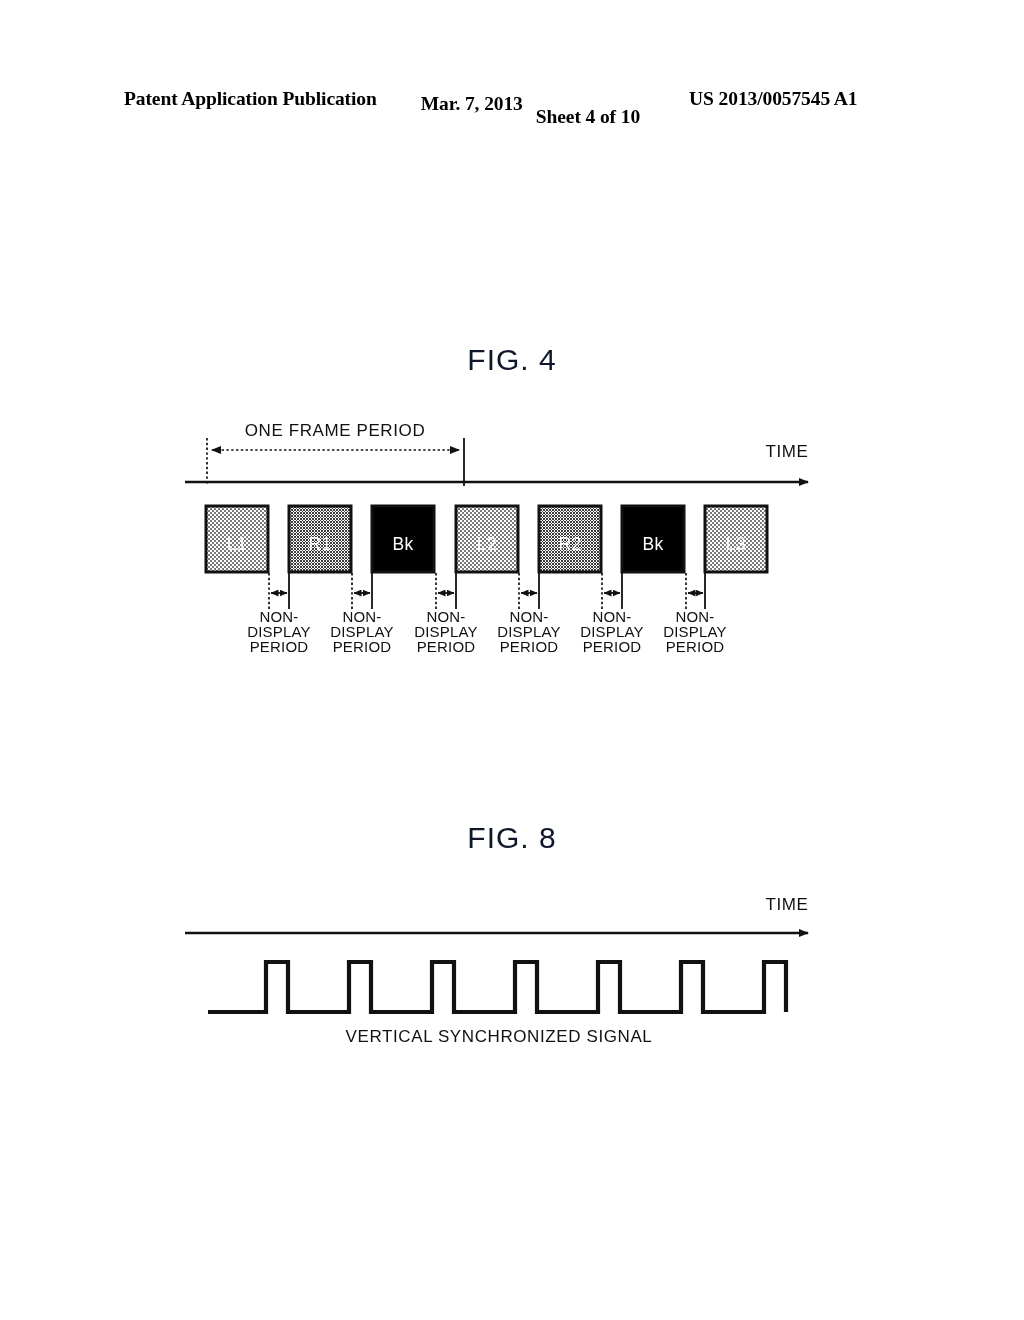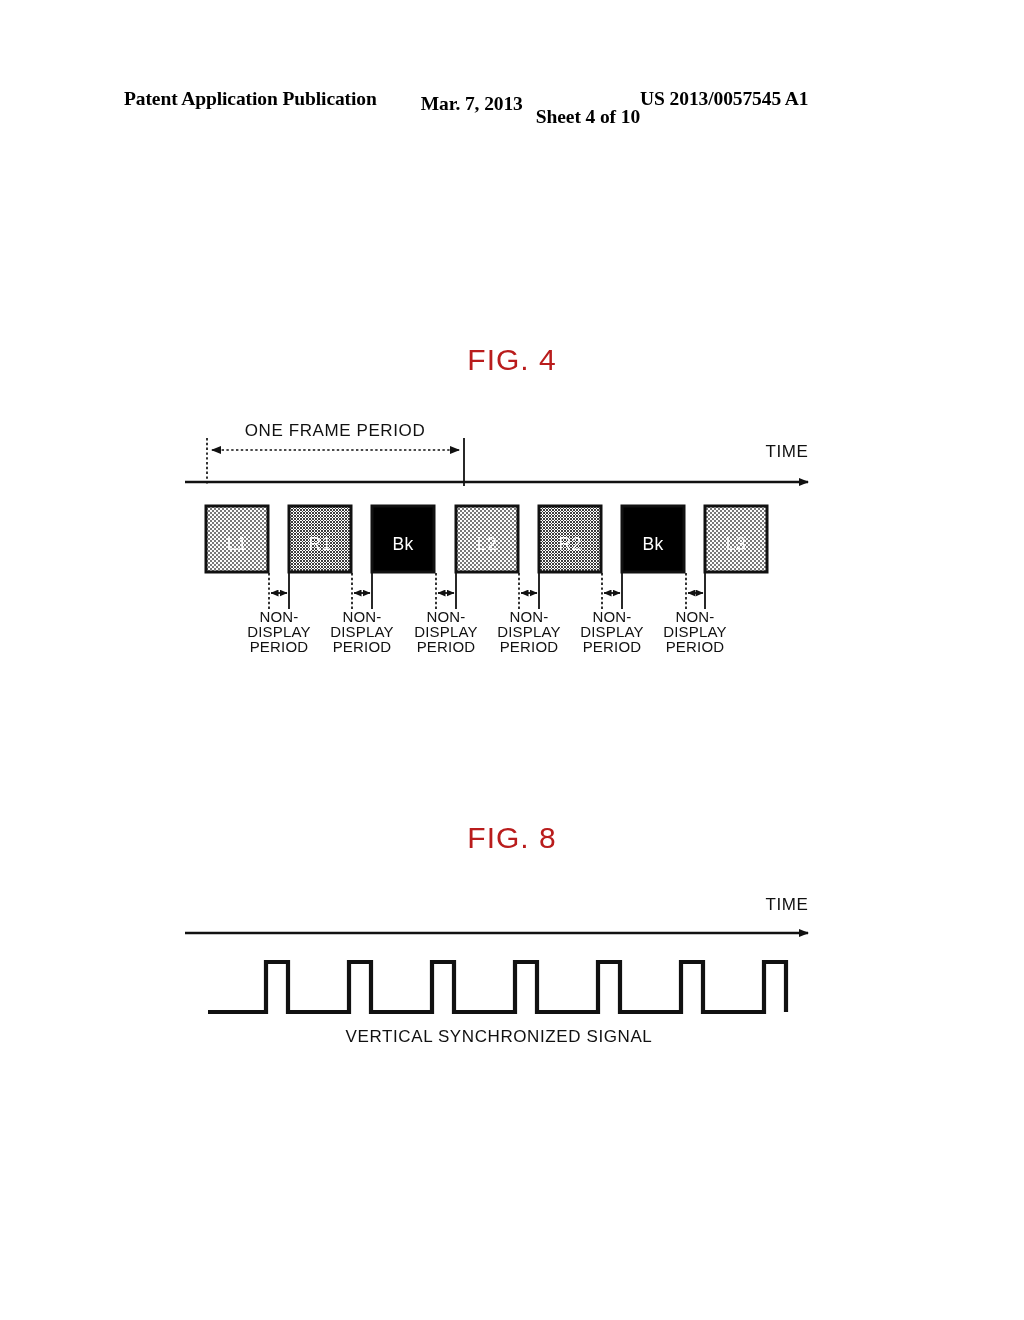--- a/index.html
+++ b/index.html
@@ -28,31 +28,31 @@
     align-items: center;
     font-family: "Liberation Serif", serif;
     font-weight: bold;
     font-size: 19.5px;
     letter-spacing: -0.1px;
     white-space: nowrap;
   }
   .hdr-pub   { flex: 0 0 auto; }
   .hdr-date  { flex: 0 0 auto; margin-left: 44px; margin-top: 9px; }
   .hdr-sheet { flex: 0 0 auto; margin-left: 13px; margin-top: 36px; }
-  .hdr-num   { flex: 0 0 auto; }
+  .hdr-num   { flex: 0 0 auto; margin-left: 49px; }
 
   
   .fig-title {
     position: absolute;
     width: 100%;
     text-align: center;
     font-family: "Liberation Sans", sans-serif;
     font-size: 30px;
     letter-spacing: 1px;
-    color: #b91c1c;
+    color: #0f172a;
   }
   #fig4-title { top: 343px; }
   #fig5-title { top: 821px; }
 
   
   .figure { position: absolute; left: 0; top: 0; width: 1024px; }
 
   svg { display: block; overflow: visible; }
   .ln-thin   { stroke: #111; stroke-width: 1.8; fill: none; }
   .ln-dot    { stroke: #111; stroke-width: 1.7; fill: none; stroke-dasharray: 2.4 2.4; }

